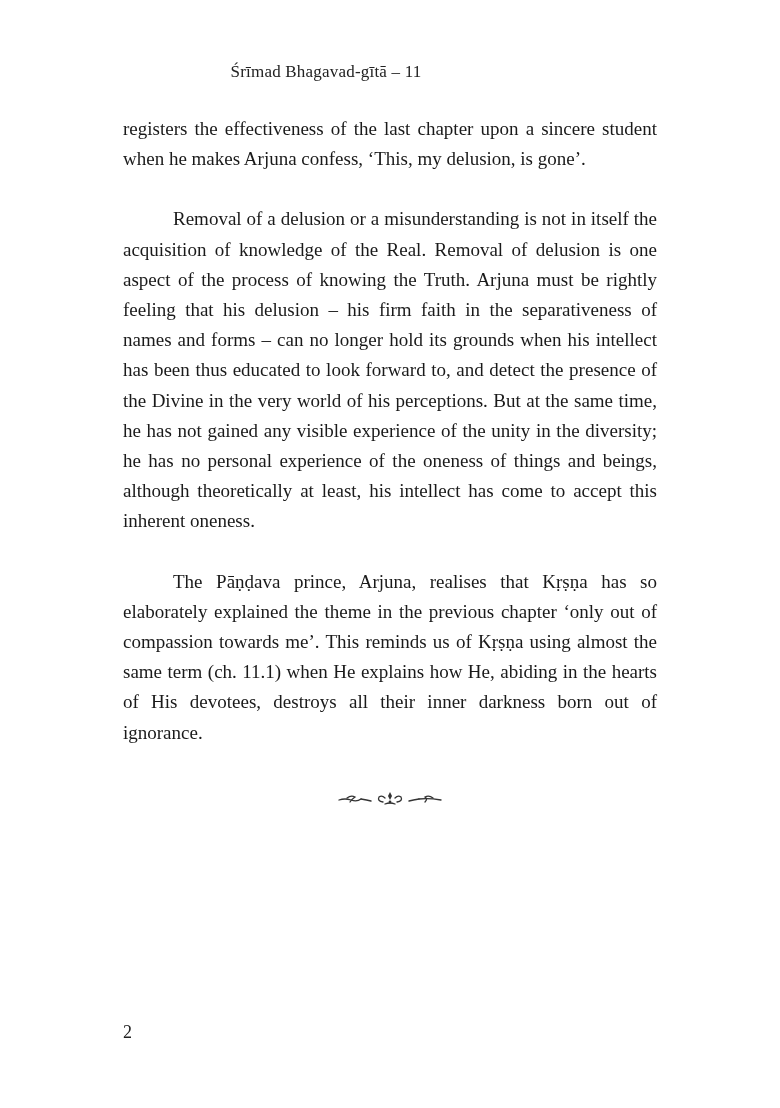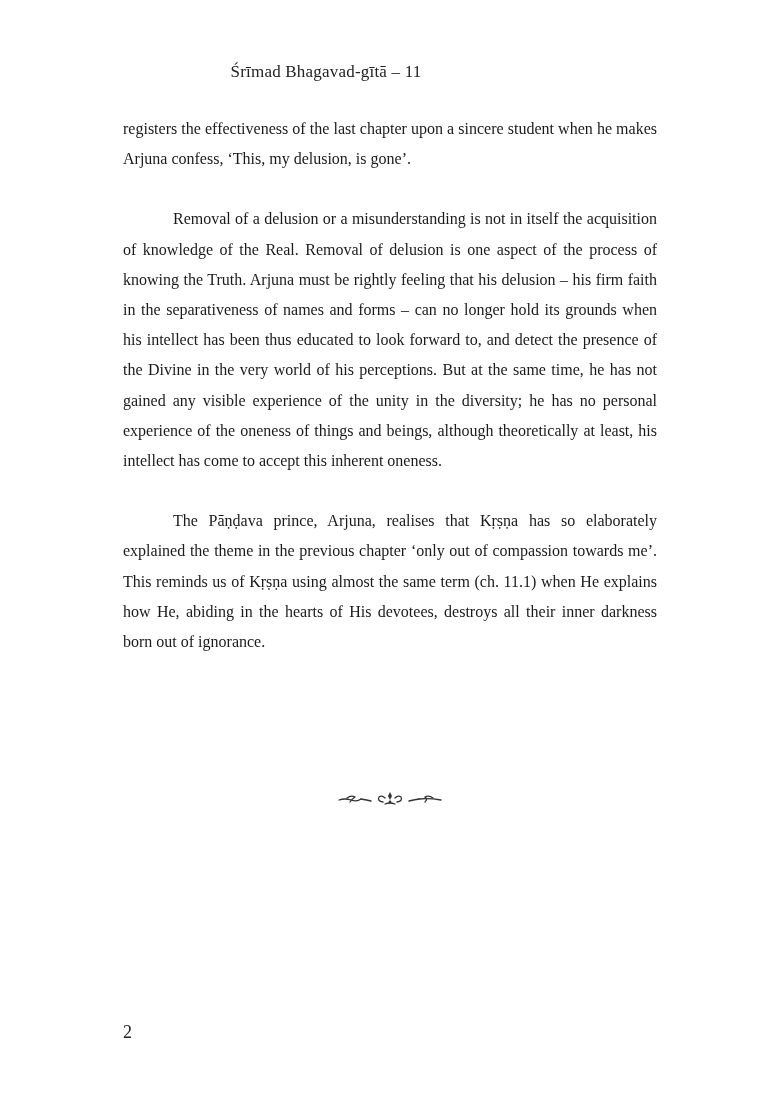--- a/index.html
+++ b/index.html
@@ -31,21 +31,21 @@
       font-size: 17px;
       color: #222;
       letter-spacing: 0.2px;
     }
     .body-text {
       position: absolute;
       left: 123px;
       top: 114px;
       width: 534px;
       font-family: "Liberation Serif", serif;
-      font-size: 16px;
+      font-size: 19px;
       line-height: 30.2px;
       text-align: justify;
       color: #1a1a1a;
     }
     .body-text p {
       margin: 0 0 30px 0;
     }
     .body-text p.indent {
       text-indent: 50px;
       font-family: Liberation Serif, serif;

